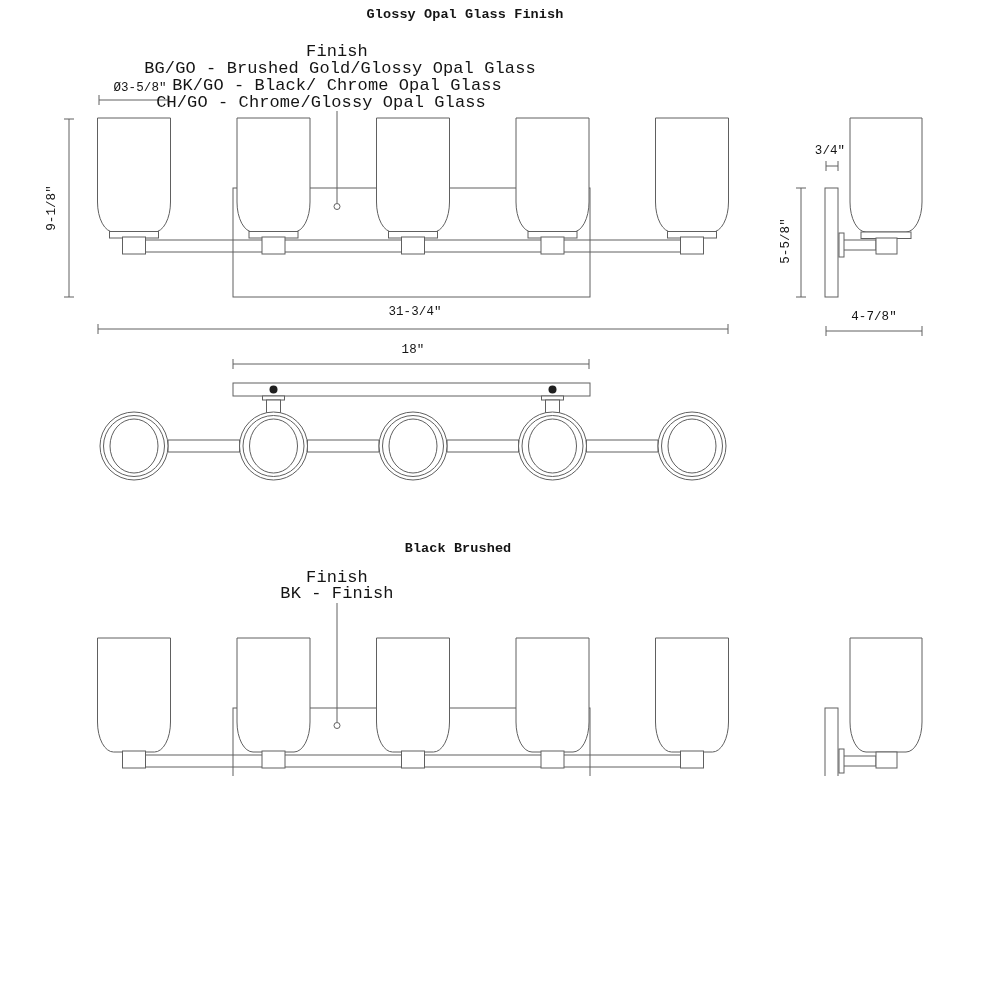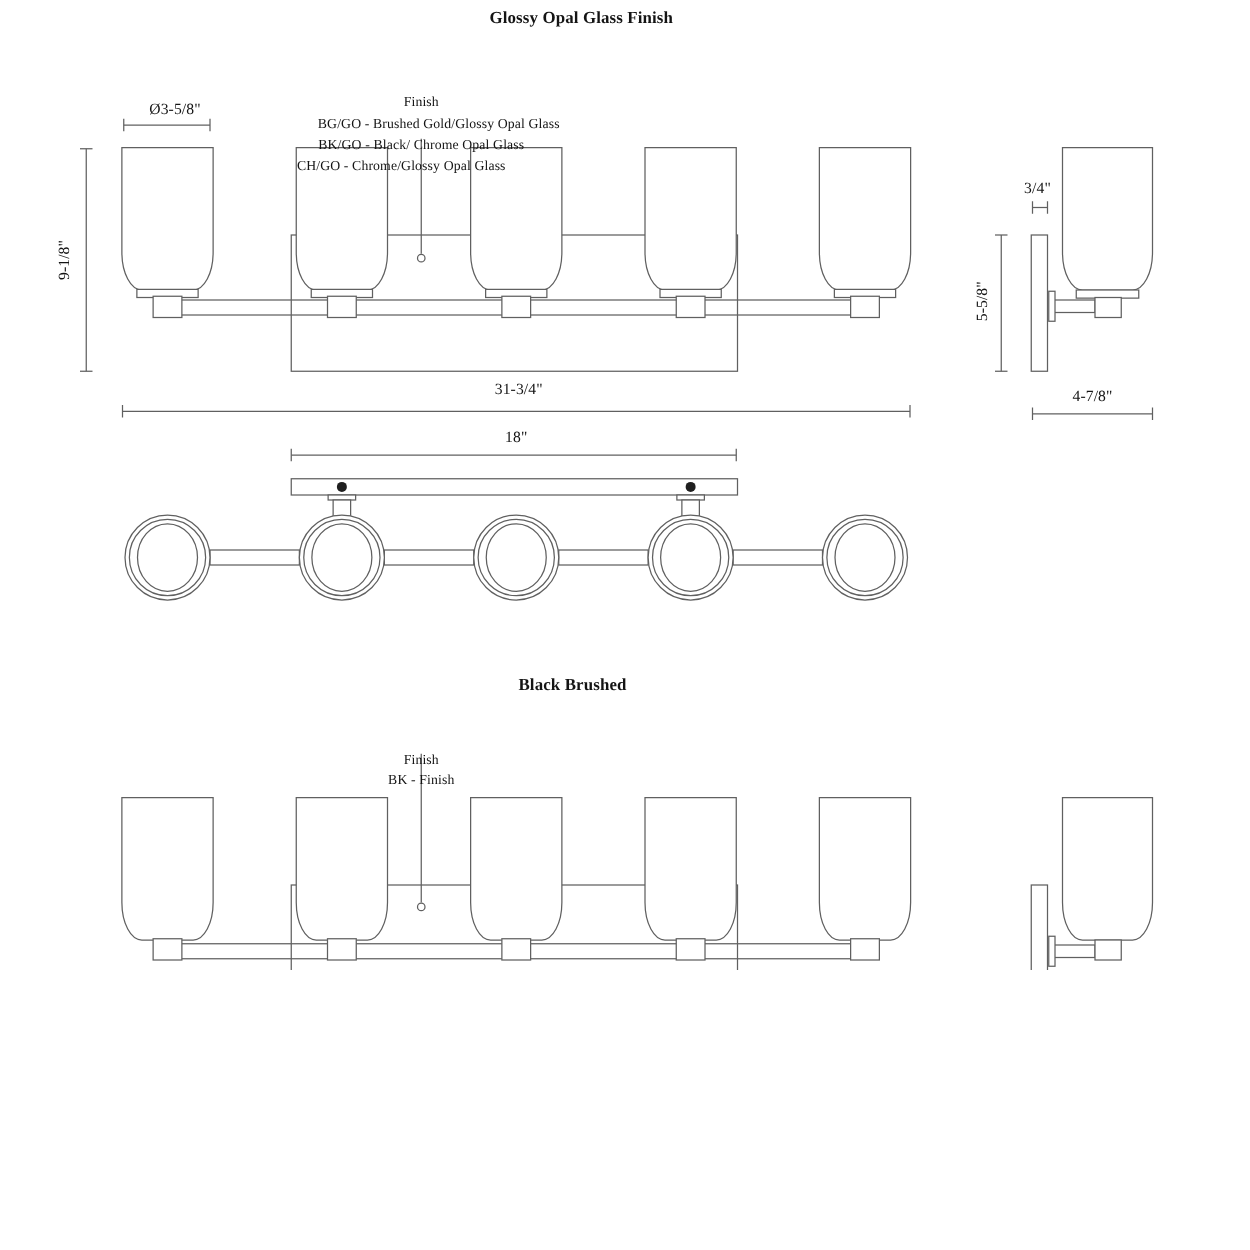--- a/index.html
+++ b/index.html
@@ -1,21 +1,21 @@
 <!DOCTYPE html>
 <html><head>
 <meta charset="utf-8">
 <style>
   html,body{margin:0;padding:0;background:#fff;}
   .canvas{position:relative;width:1000px;height:776px;background:#ffffff;overflow:hidden;
-          font-family:Liberation Serif, serif;}
+          font-family:Liberation Mono, monospace;}
   svg{position:absolute;left:0;top:0;}
   .t{position:absolute;font-size:12.5px;color:#141414;white-space:nowrap;
      transform:translate(-50%,-50%);letter-spacing:0.1px;}
-  .fin{font-size:11px;margin-top:31px;}
+  .fin{font-size:17px;}
   .big{font-size:13.5px;font-weight:700;}
   .rot{transform:translate(-50%,-50%) rotate(-90deg);}
 </style>
 </head>
 <body>
 
 <div class="canvas">
 
   <svg id="art" width="1000" height="1000" viewBox="0 0 1000 1000">
       <rect x="233" y="188" width="357" height="109" fill="#fff" stroke="#606060" stroke-width="1"></rect>
@@ -128,21 +128,21 @@
       <ellipse cx="413" cy="966" rx="24" ry="27" fill="none" stroke="#606060" stroke-width="1"></ellipse>
       <circle cx="552.5" cy="966" r="34" fill="#fff" stroke="#1f1f1f" stroke-width="2.4"></circle>
       <ellipse cx="552.5" cy="966" rx="24" ry="27" fill="none" stroke="#606060" stroke-width="1"></ellipse>
       <circle cx="692" cy="966" r="34" fill="#fff" stroke="#1f1f1f" stroke-width="2.4"></circle>
       <ellipse cx="692" cy="966" rx="24" ry="27" fill="none" stroke="#606060" stroke-width="1"></ellipse>
     </svg>
 
   <div class="t big" style="left:465px;top:14px;">Glossy Opal Glass Finish</div>
 
   <div class="t fin" style="left:337px;top:51px;">Finish</div>
-  <div class="t fin" style="left:351px;top:68px;text-align:center;">BG/GO - Brushed Gold/Glossy Opal Glass</div>
+  <div class="t fin" style="left:340px;top:68px;text-align:center;">BG/GO - Brushed Gold/Glossy Opal Glass</div>
   <div class="t fin" style="left:337px;top:85px;">BK/GO - Black/ Chrome Opal Glass</div>
   <div class="t fin" style="left:321px;top:102px;">CH/GO - Chrome/Glossy Opal Glass</div>
 
   <div class="t" style="left:140px;top:88px;">Ø3-5/8"</div>
   <div class="t rot" style="left:52px;top:208px;">9-1/8"</div>
   <div class="t" style="left:415px;top:312px;">31-3/4"</div>
   <div class="t" style="left:413px;top:350px;">18"</div>
   <div class="t" style="left:830px;top:151px;">3/4"</div>
   <div class="t rot" style="left:786px;top:241px;">5-5/8"</div>
   <div class="t" style="left:874px;top:317px;">4-7/8"</div>

